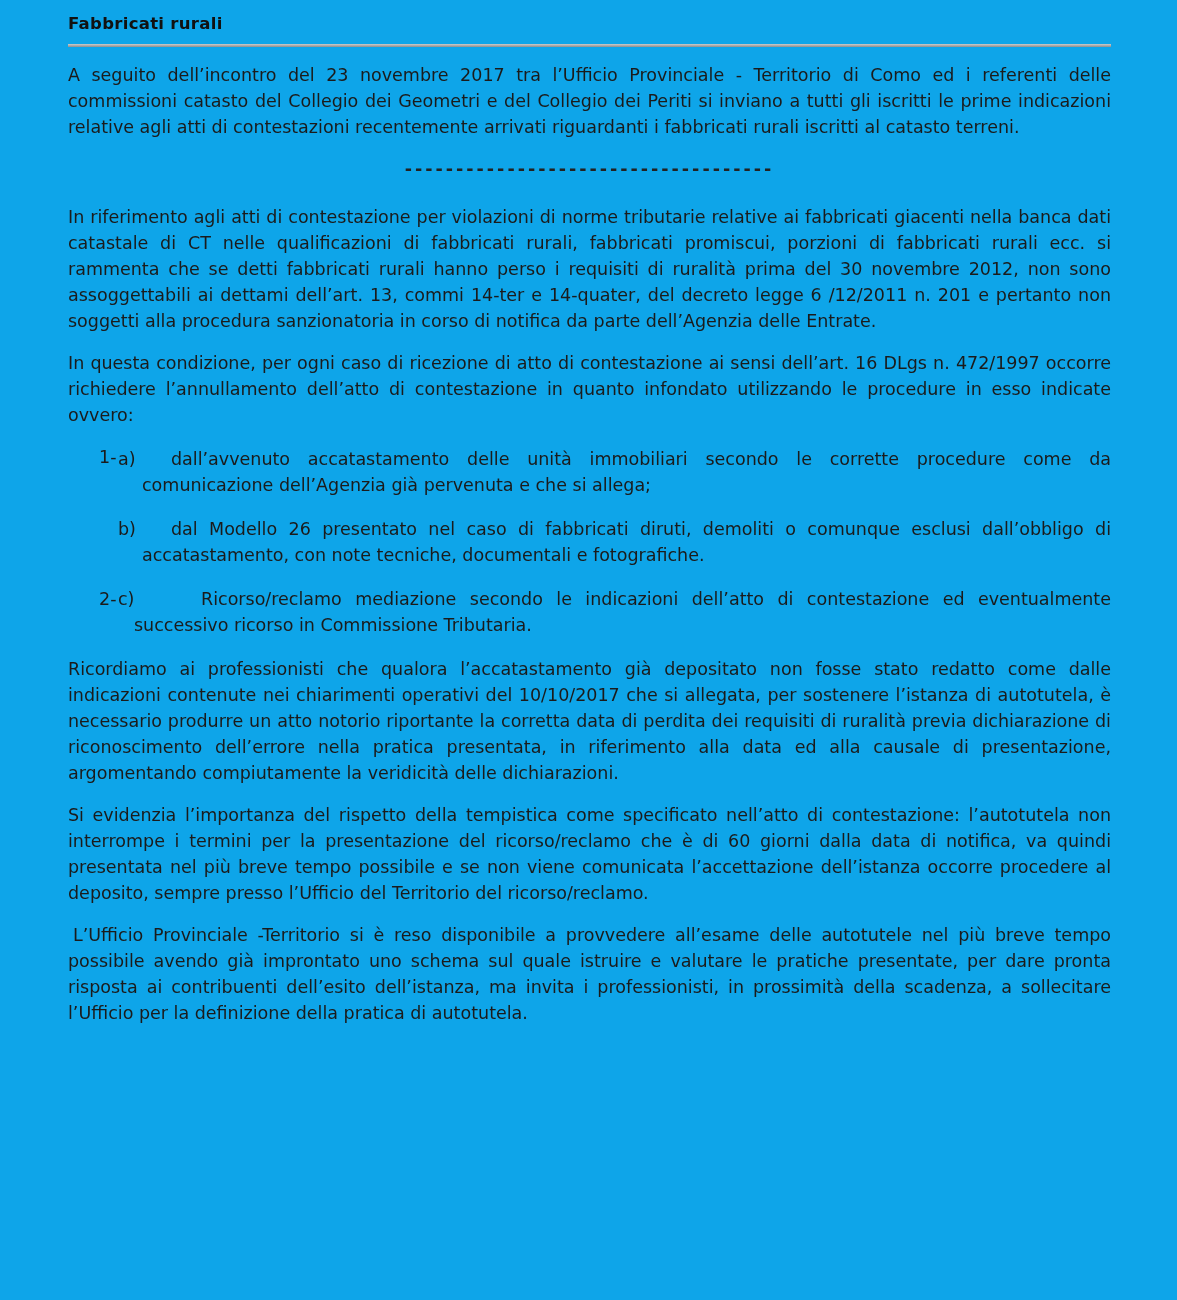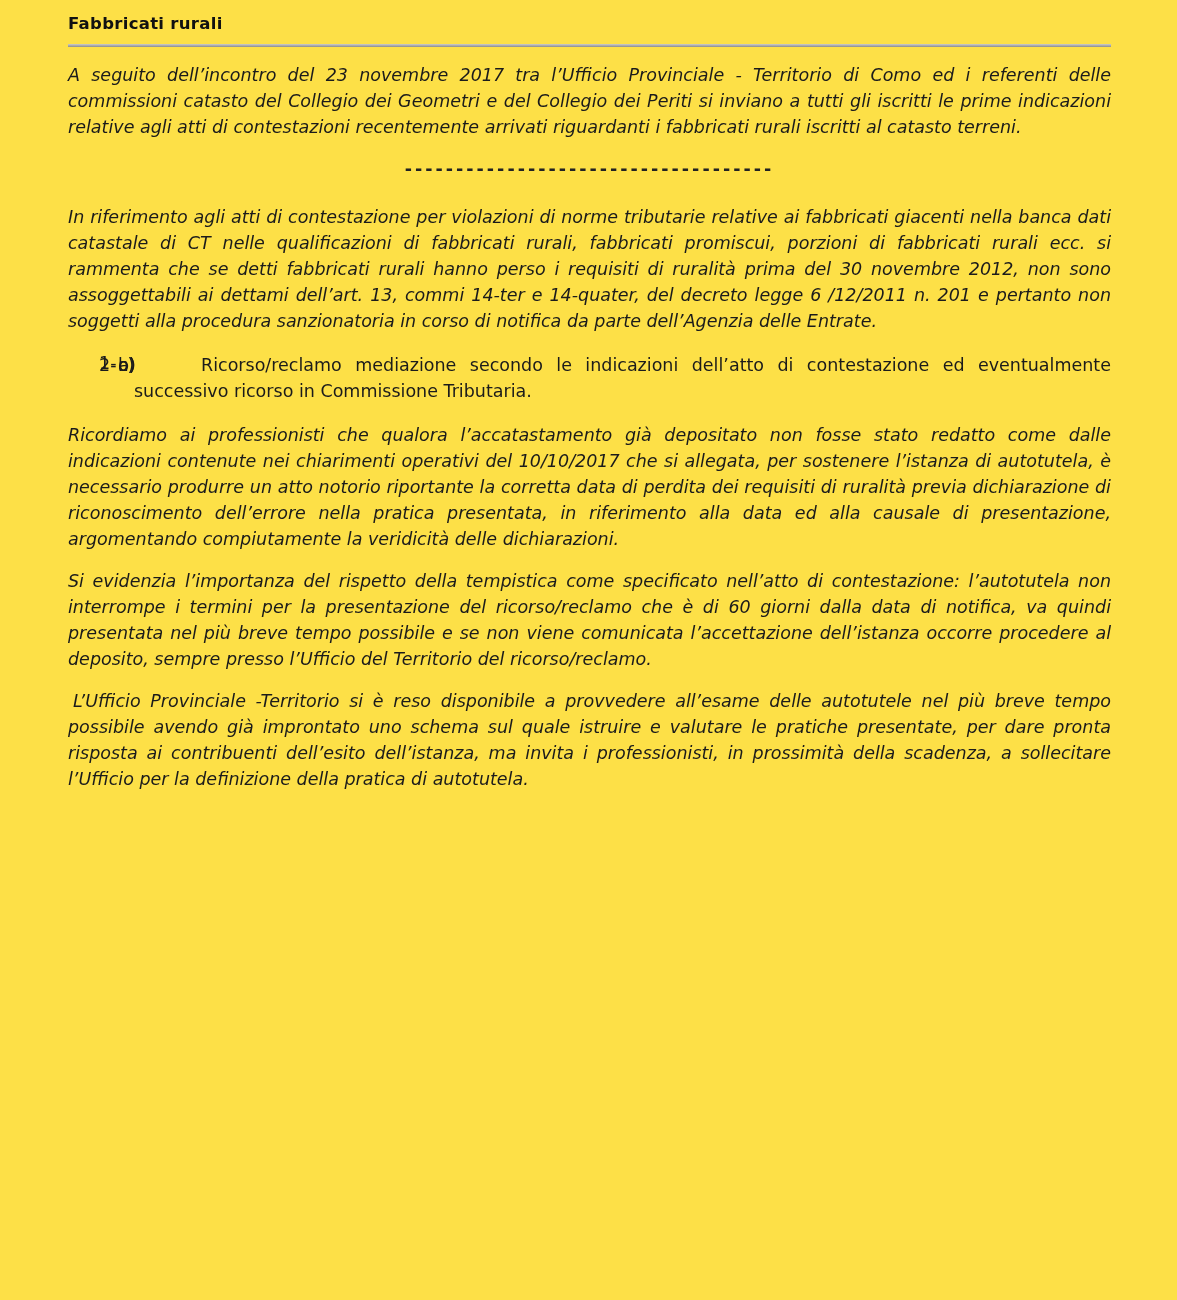--- a/index.html
+++ b/index.html
@@ -4,21 +4,21 @@
 <style>
   html, body {
     margin: 0;
     padding: 0;
     background: #ffffff;
   }
   .page {
     width: 1177px;
     min-height: 1300px;
     box-sizing: border-box;
-    background: #fde047;
+    background: #0ea5e9;
     padding: 14px 66px 30px 68px;
     font-family: "DejaVu Sans", "Liberation Sans", sans-serif;
     color: #1b1b1b;
   }
   .doc-title {
     font-size: 16.5px;
     font-weight: bold;
     letter-spacing: 0.3px;
     margin: 0 0 11px 0;
     color: #111111;
@@ -26,21 +26,20 @@
   .title-rule {
     height: 3px;
     background: linear-gradient(#cccccc, #8d8d8d);
     margin: 0 0 15px 0;
   }
   .para {
     font-size: 17.5px;
     line-height: 26px;
     text-align: justify;
     margin: 0 0 16px 0;
-    font-style: italic;
   }
   .para.indent-sm {
     text-indent: 5px;
   }
   .separator {
     font-size: 17.5px;
     line-height: 26px;
     text-align: center;
     letter-spacing: 3px;
     margin: 2px 0 22px 0;
@@ -81,31 +80,32 @@
   <h1 class="doc-title">Fabbricati rurali</h1>
 
   <div class="title-rule"></div>
 
   <p class="para">A seguito dell’incontro del 23 novembre 2017 tra l’Ufficio Provinciale - Territorio di Como ed i referenti delle commissioni catasto del Collegio dei Geometri e del Collegio dei Periti si inviano a tutti gli iscritti le prime indicazioni relative agli atti di contestazioni recentemente arrivati riguardanti i fabbricati rurali iscritti al catasto terreni.</p>
 
   <p class="separator">------------------------------------</p>
 
   <p class="para">In riferimento agli atti di contestazione per violazioni di norme tributarie relative ai fabbricati giacenti nella banca dati catastale di CT nelle qualificazioni di fabbricati rurali, fabbricati promiscui, porzioni di fabbricati rurali ecc. si rammenta che se detti fabbricati rurali hanno perso i requisiti di ruralità prima del 30 novembre 2012, non sono assoggettabili ai dettami dell’art. 13, commi 14-ter e 14-quater, del decreto legge 6 /12/2011 n. 201  e pertanto non soggetti alla procedura sanzionatoria in corso di notifica da parte dell’Agenzia delle Entrate.</p>
 
+  <p class="para">In questa condizione, per ogni caso di ricezione di atto di contestazione ai sensi dell’art. 16 DLgs  n. 472/1997 occorre richiedere l’annullamento dell’atto di contestazione in quanto infondato utilizzando le procedure in esso indicate ovvero:</p>
 
   <div class="list-item item-1">
     <span class="marker">1-</span>
   </div>
 
   <div class="list-item sub-item">
-    <span class="marker">a)</span>
+    <span class="marker">a)</span><span class="item-text">dall’avvenuto accatastamento delle unità immobiliari secondo le corrette procedure come da comunicazione dell’Agenzia già pervenuta e che si allega;</span>
   </div>
 
   <div class="list-item sub-item">
-    <span class="marker">b)</span>
+    <span class="marker">b)</span><span class="item-text">dal Modello 26 presentato nel caso di fabbricati diruti, demoliti o comunque esclusi dall’obbligo di accatastamento, con note tecniche, documentali e fotografiche.</span>
   </div>
 
   <div class="list-item sub-item">
     <span class="marker">c)</span>
   </div>
 
   <div class="list-item item-2">
     <span class="marker">2-</span><span class="item-text">Ricorso/reclamo mediazione secondo le indicazioni dell’atto di contestazione ed eventualmente successivo ricorso in Commissione Tributaria.</span>
   </div>
 

